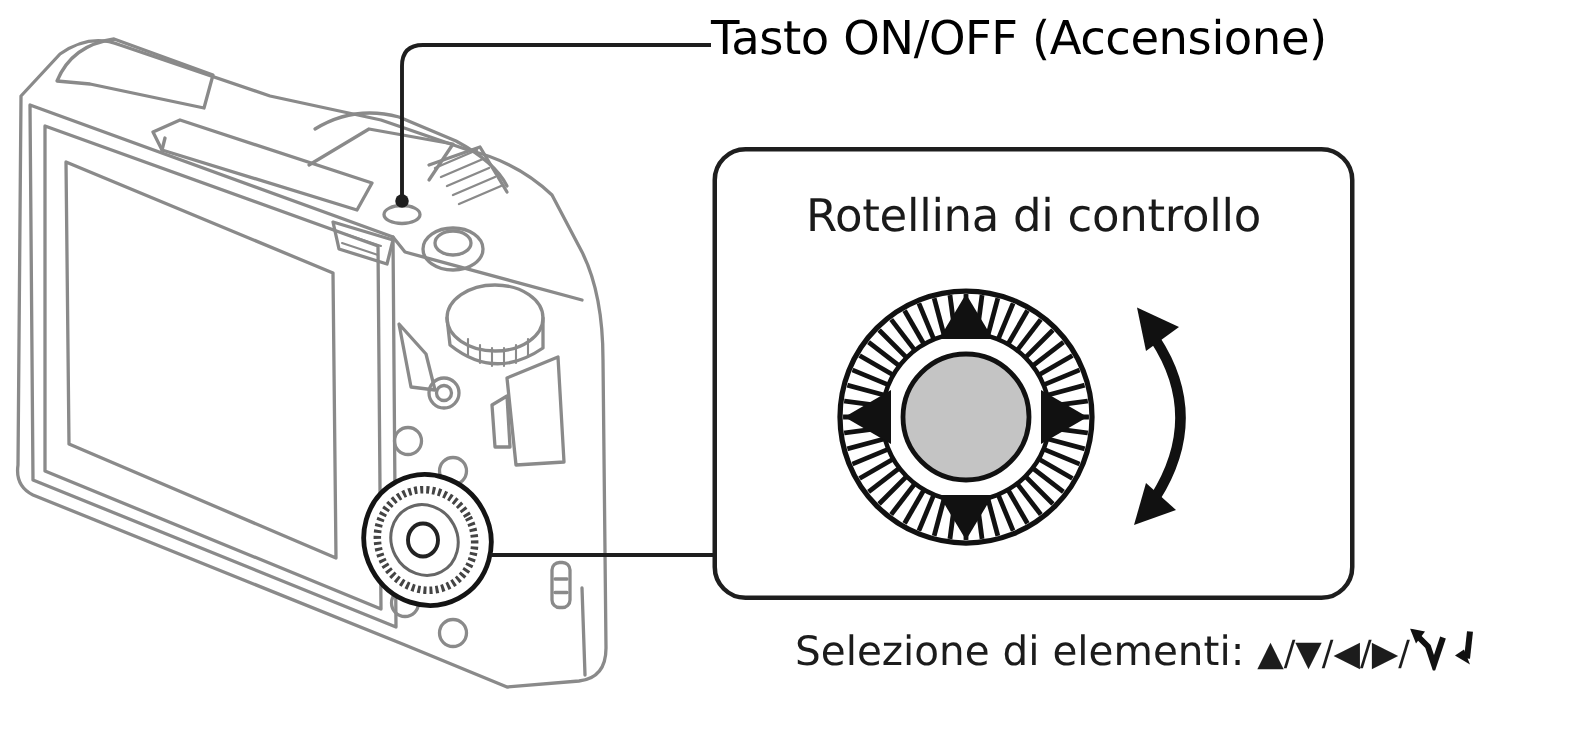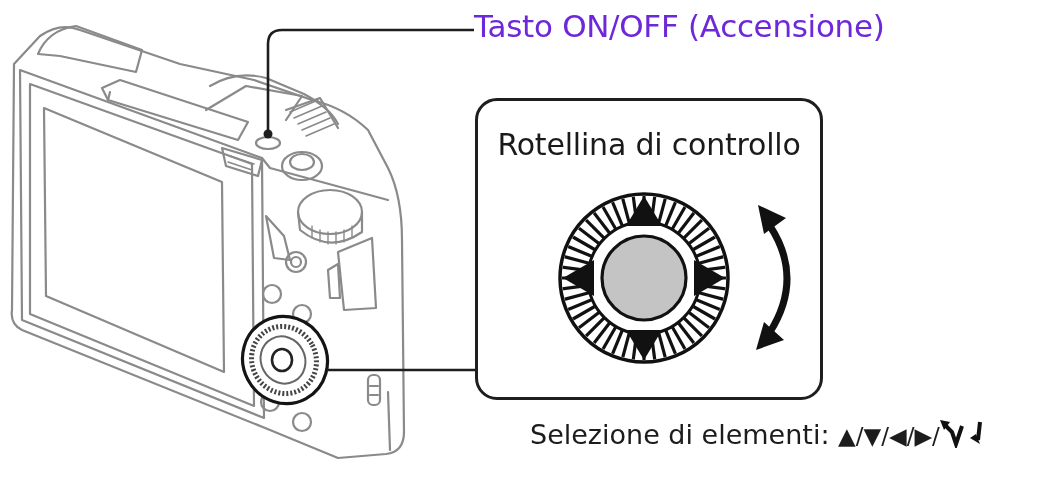--- a/index.html
+++ b/index.html
@@ -1,21 +1,21 @@
 <!DOCTYPE html>
 <html><head>
 <meta charset="utf-8">
 <style>
   html, body { margin:0; padding:0; background:#ffffff; }
   body { width:1062px; height:490px; position:relative; overflow:hidden;
          font-family: "DejaVu Sans", "Liberation Sans", sans-serif; color:#1a1a1a; }
   .layer { position:absolute; left:0; top:0; }
-  .label { position:absolute; white-space:nowrap; color:#6d28d9; }
+  .label { position:absolute; white-space:nowrap; color:#000000; }
   #onoff-label { left:474px; top:8px; font-size:31px; letter-spacing:-0.3px; }
-  #callout-box { position:absolute; left:475px; top:98px; width:348px; height:302px;
+  #callout-box { position:absolute; left:475px; top:98px; width:428px; height:302px;
                  border:3px solid #1e1e1e; border-radius:22px; box-sizing:border-box; background:#fff; }
   #callout-title { position:absolute; left:0; right:0; top:26px; text-align:center;
                    font-size:30px; letter-spacing:-0.2px; }
   #caption { position:absolute; left:530px; top:418px; font-size:27px; line-height:33px; color:#1c1c1c; }
   .caption-line { display:block; white-space:nowrap; }
   .sym { font-size:23px; }
   .rot-icon { display:inline-block; vertical-align:-4px; }
 </style>
 </head>
 <body>

